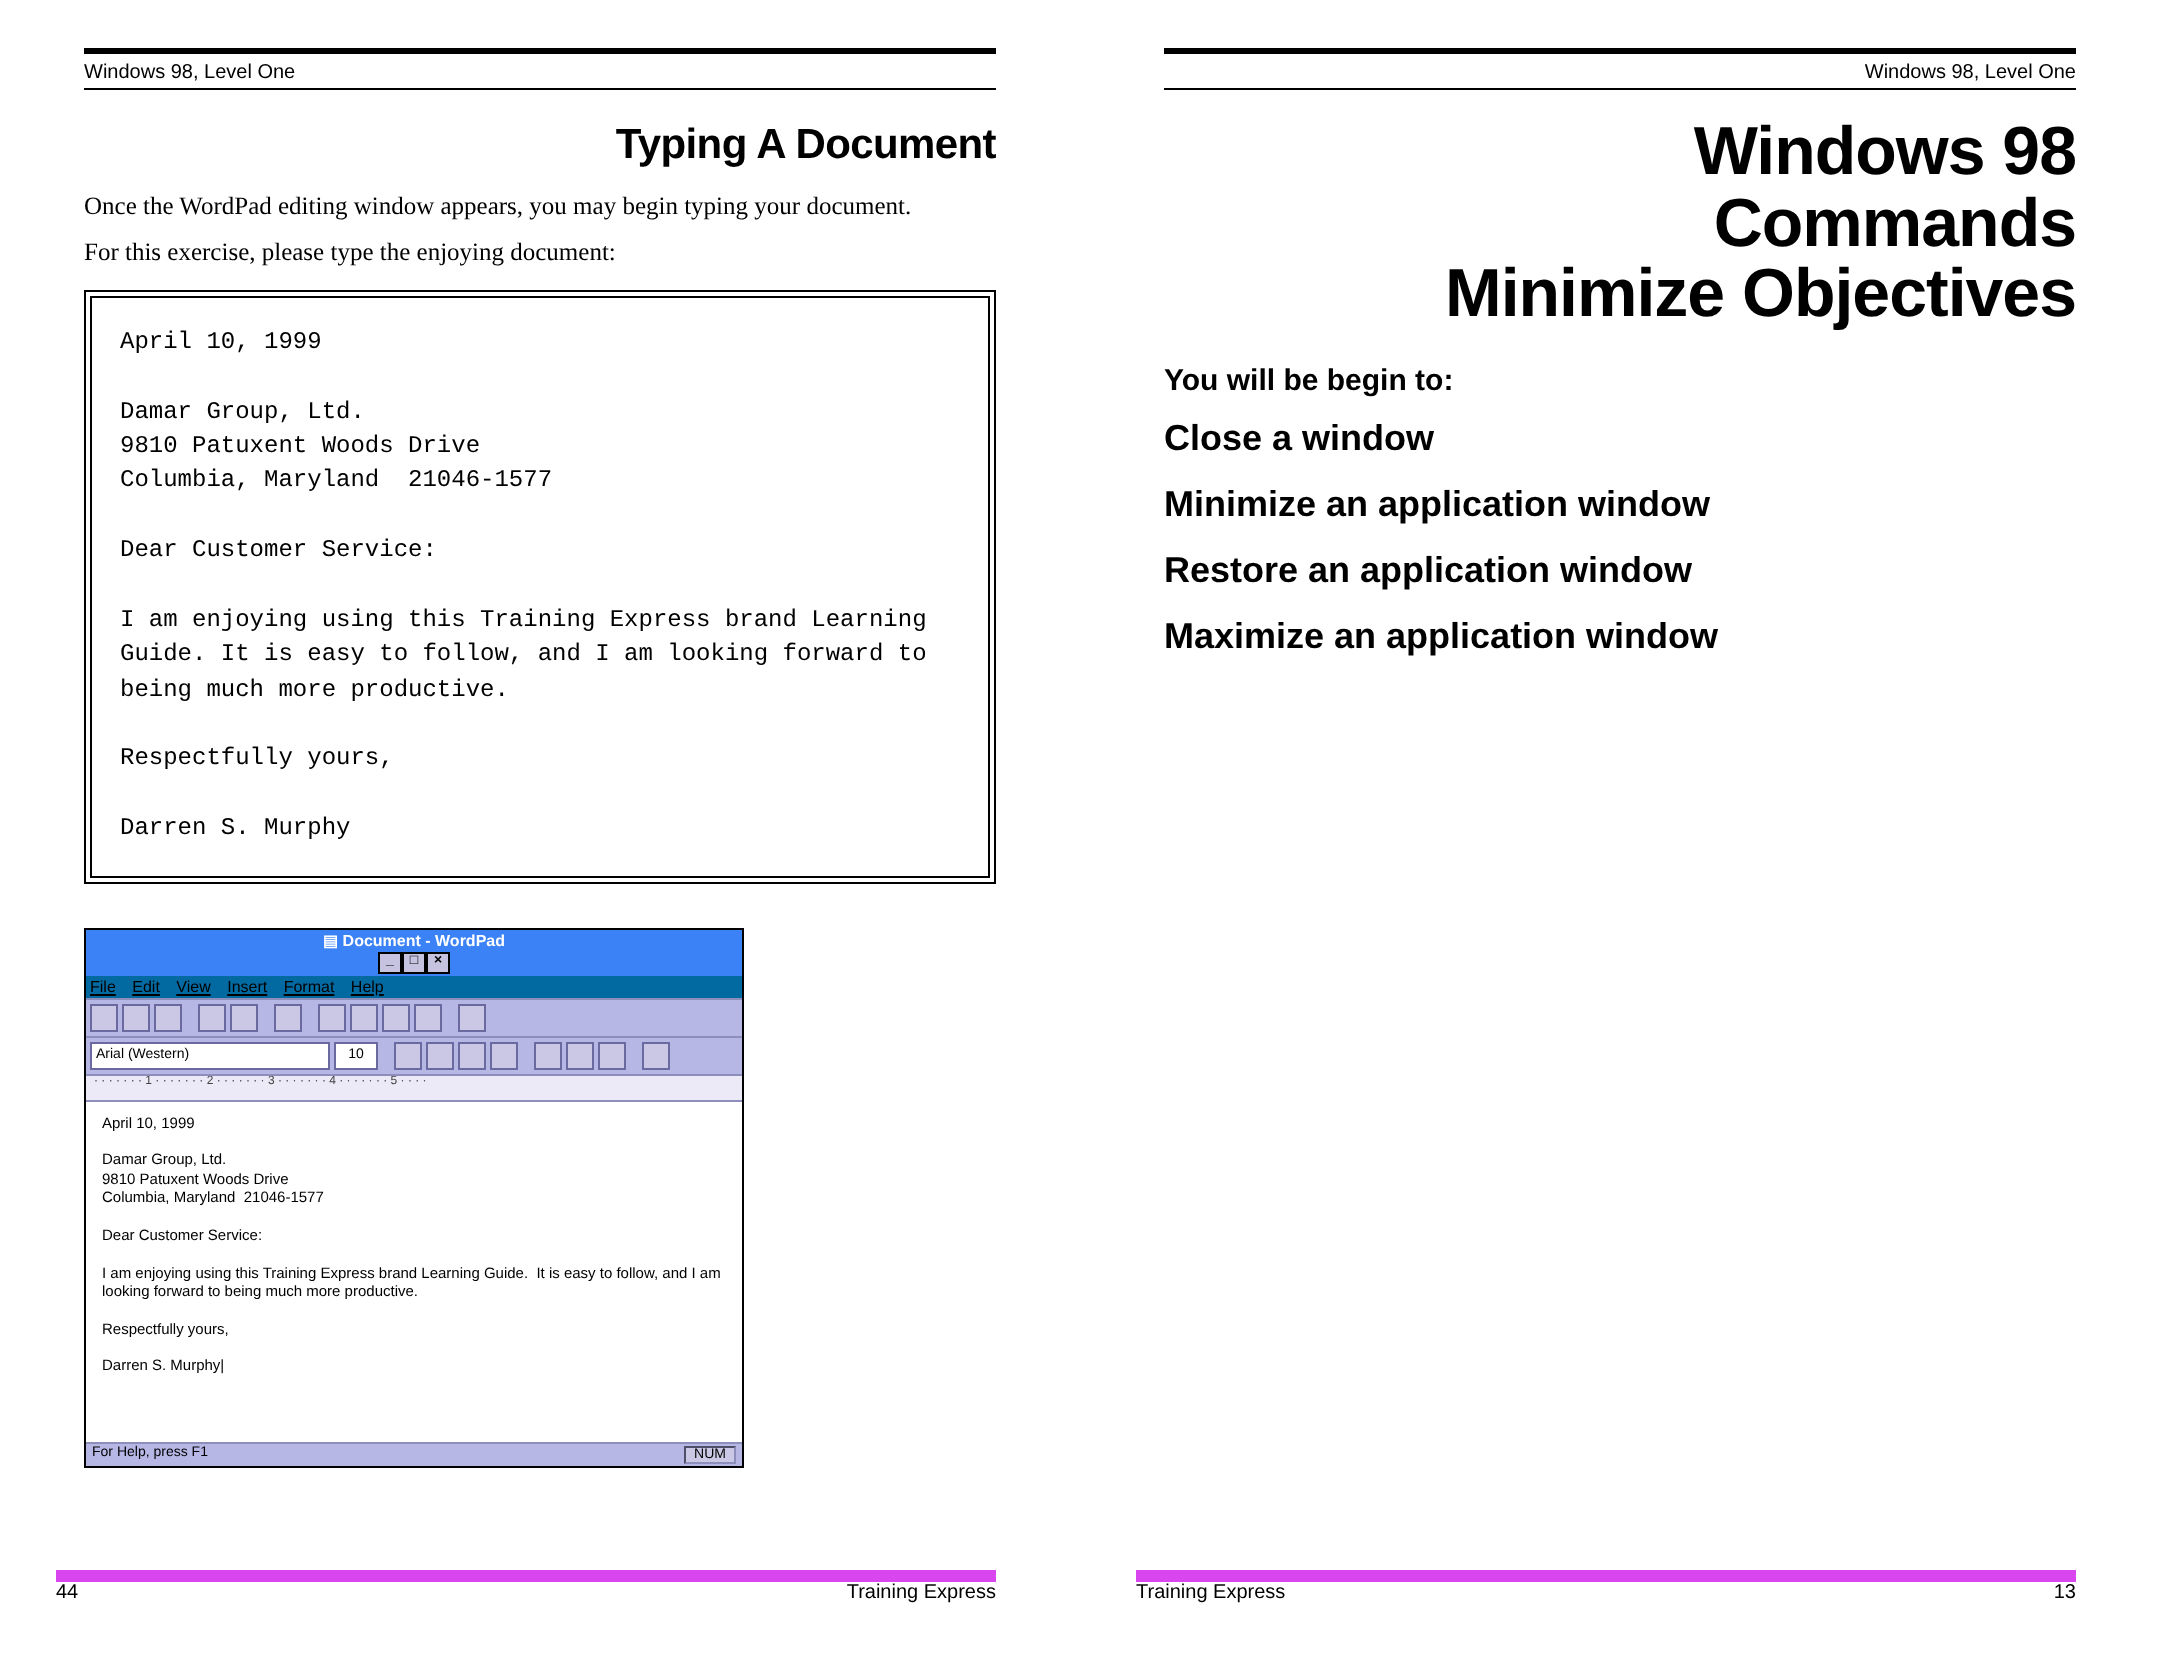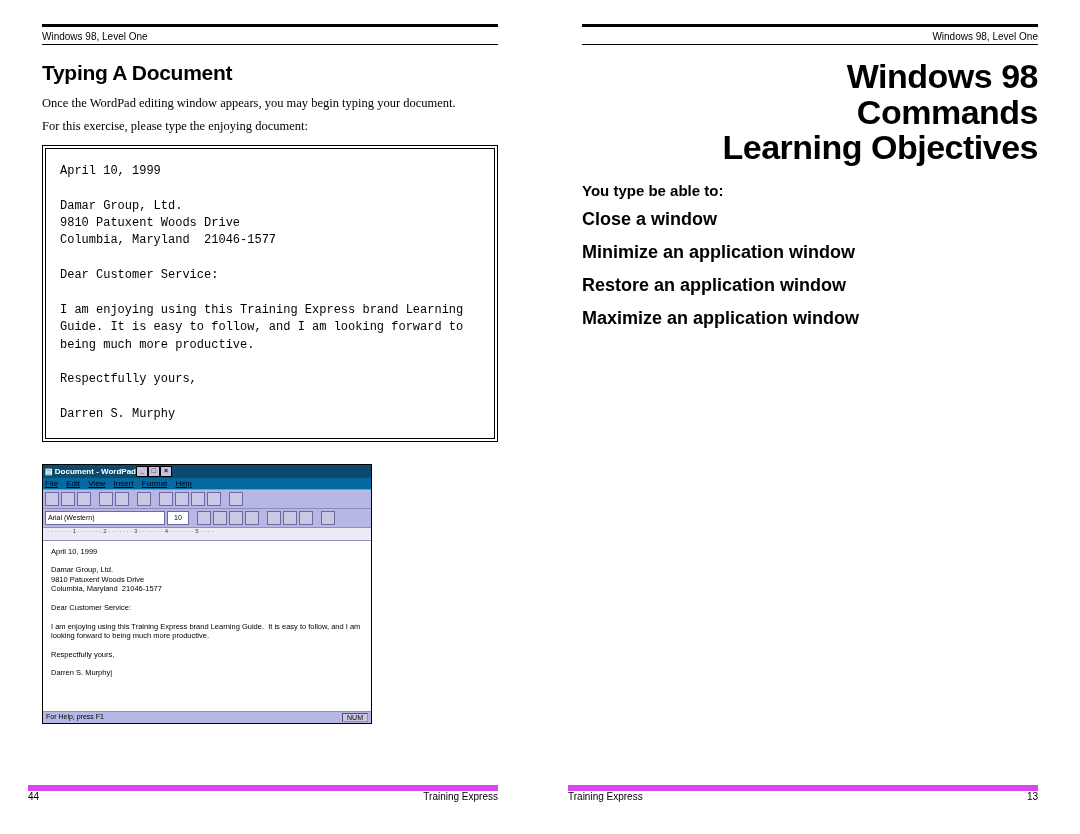--- a/index.html
+++ b/index.html
@@ -30,20 +30,21 @@
     padding: 2px 0 2px 0;
     border-bottom: 1px solid #000;
     margin-bottom: 14px;
   }
   .section-title {
     font-family: Arial, Helvetica, sans-serif;
     font-weight: 800;
     font-size: 21px;
     letter-spacing: -0.3px;
     margin: 16px 0 10px 0;
+    text-align: right;
   }
   .body-text {
     font-family: "Times New Roman", Times, serif;
     font-size: 12.5px;
     line-height: 1.35;
     margin: 0 0 6px 0;
   }
   .letter-box {
     border: 4px double #000;
     padding: 14px 14px;
@@ -85,27 +86,28 @@
   }
   
   .wordpad {
     width: 328px;
     border: 1px solid #000;
     font-size: 8px;
     background: #b7b7e6;
     margin-top: 6px;
   }
   .wp-titlebar {
-    background: #0c4a6e;
+    background: #3b82f6;
     color: #fff;
     display: flex;
     align-items: center;
     padding: 1px 2px;
     font-size: 8px;
     font-weight: 700;
+    flex-direction: column;
   }
   .wp-titlebar .ctrls span {
     display: inline-block;
     width: 10px; height: 9px;
     background: #c6c3e0;
     border: 1px solid #000;
     color: #000;
     font-size: 7px;
     line-height: 8px;
     text-align: center;
@@ -278,24 +280,24 @@
 <div class="page">
   <div class="thick-rule"></div>
   <div class="header-bar">
     <span></span>
     <span>Windows 98, Level One</span>
   </div>
 
   <h1 class="big-title">
     <span>Windows 98</span><br>
     <span>Commands</span><br>
-    <span>Learning Objectives</span>
+    <span>Minimize Objectives</span>
   </h1>
 
-  <p class="obj-lead">You type be able to:</p>
+  <p class="obj-lead">You will be begin to:</p>
   <p class="obj-item">Close a window</p>
   <p class="obj-item">Minimize an application window</p>
   <p class="obj-item">Restore an application window</p>
   <p class="obj-item">Maximize an application window</p>
 
   <div class="footer-bar">
     <span>Training Express</span>
     <span>13</span>
   </div>
 </div>

